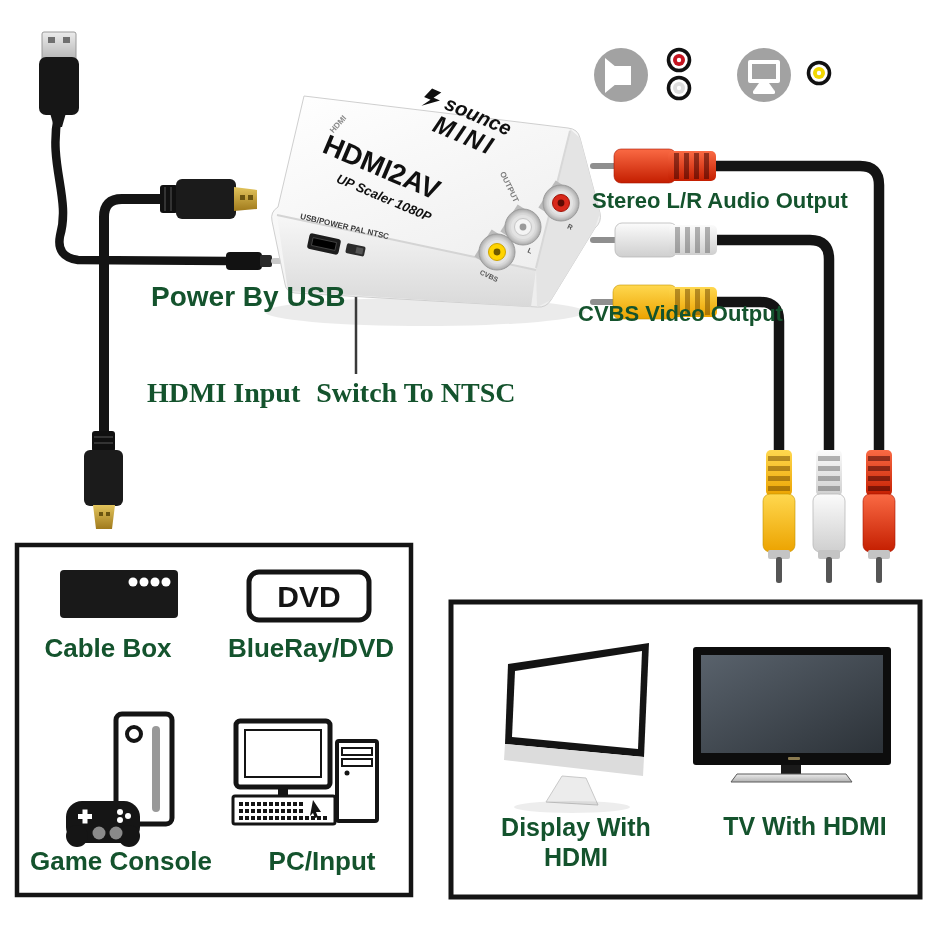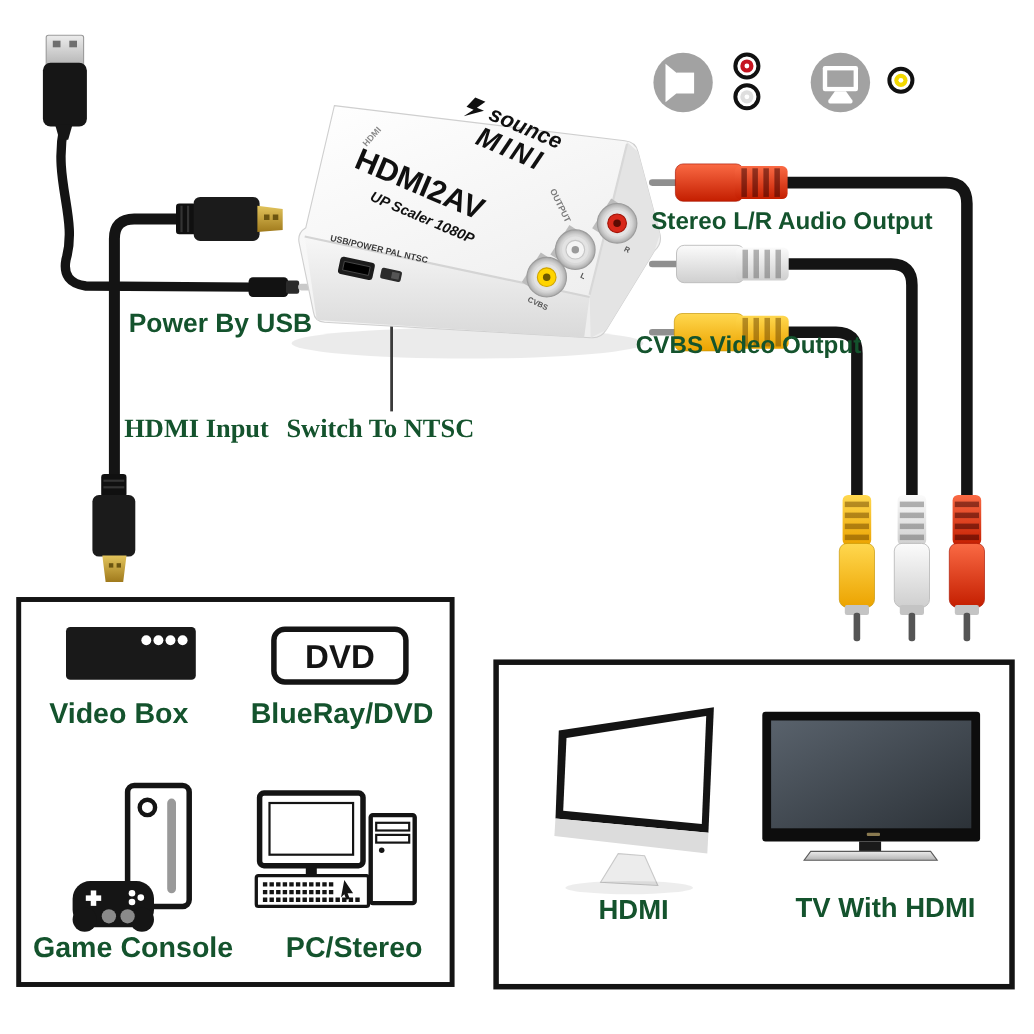--- a/index.html
+++ b/index.html
@@ -2,21 +2,21 @@
 <html><head>
 <meta charset="utf-8">
 <style>
   html,body{margin:0;padding:0;background:#fff;}
   #stage{position:relative;width:940px;height:940px;background:#ffffff;overflow:hidden;
          font-family:"Liberation Sans",sans-serif;}
   #art{position:absolute;left:0;top:0;z-index:1;}
   .lbl{position:absolute;z-index:2;color:#14532d;font-weight:bold;white-space:nowrap;
        font-family:"Liberation Sans",sans-serif;}
   .lbl.small{font-size:22px;}
-  .lbl.mid{font-size:24px;}
+  .lbl.mid{font-size:28px;margin-left:34px;}
   .lbl.big{font-size:26px;}
   .center{transform:translateX(-50%);text-align:center;}
   .row{display:flex;gap:16px;}
 </style>
 </head>
 <body>
 
 <div id="stage">
 
 <svg id="art" width="940" height="940" viewBox="0 0 940 940">
@@ -325,23 +325,24 @@
 </svg>
 
   <div class="lbl small" style="left:592px;top:188px;">Stereo L/R Audio Output</div>
   <div class="lbl small" style="left:578px;top:301px;">CVBS Video Output</div>
   <div class="lbl mid" style="left:117px;top:281px;">Power By USB</div>
   <div class="lbl mid row" style="left:113px;top:377px;font-family:Liberation Serif, serif;">
     <span>HDMI Input</span>
     <span>Switch To NTSC</span>
   </div>
 
-  <div class="lbl big center" style="left:108px;top:633px;">Video Box</div>
+  <div class="lbl big center" style="left:108px;top:633px;">Cable Box</div>
   <div class="lbl big center" style="left:311px;top:633px;">BlueRay/DVD</div>
   <div class="lbl big center" style="left:121px;top:846px;">Game Console</div>
-  <div class="lbl big center" style="left:322px;top:846px;">PC/Stereo</div>
+  <div class="lbl big center" style="left:322px;top:846px;">PC/Input</div>
 
   <div class="lbl center" style="left:576px;top:812px;font-size:25px;line-height:30px;">
+    <div>Display With</div>
     <div>HDMI</div>
   </div>
   <div class="lbl center" style="left:805px;top:812px;font-size:25px;">TV With HDMI</div>
 
 </div>
 
 </body></html>

